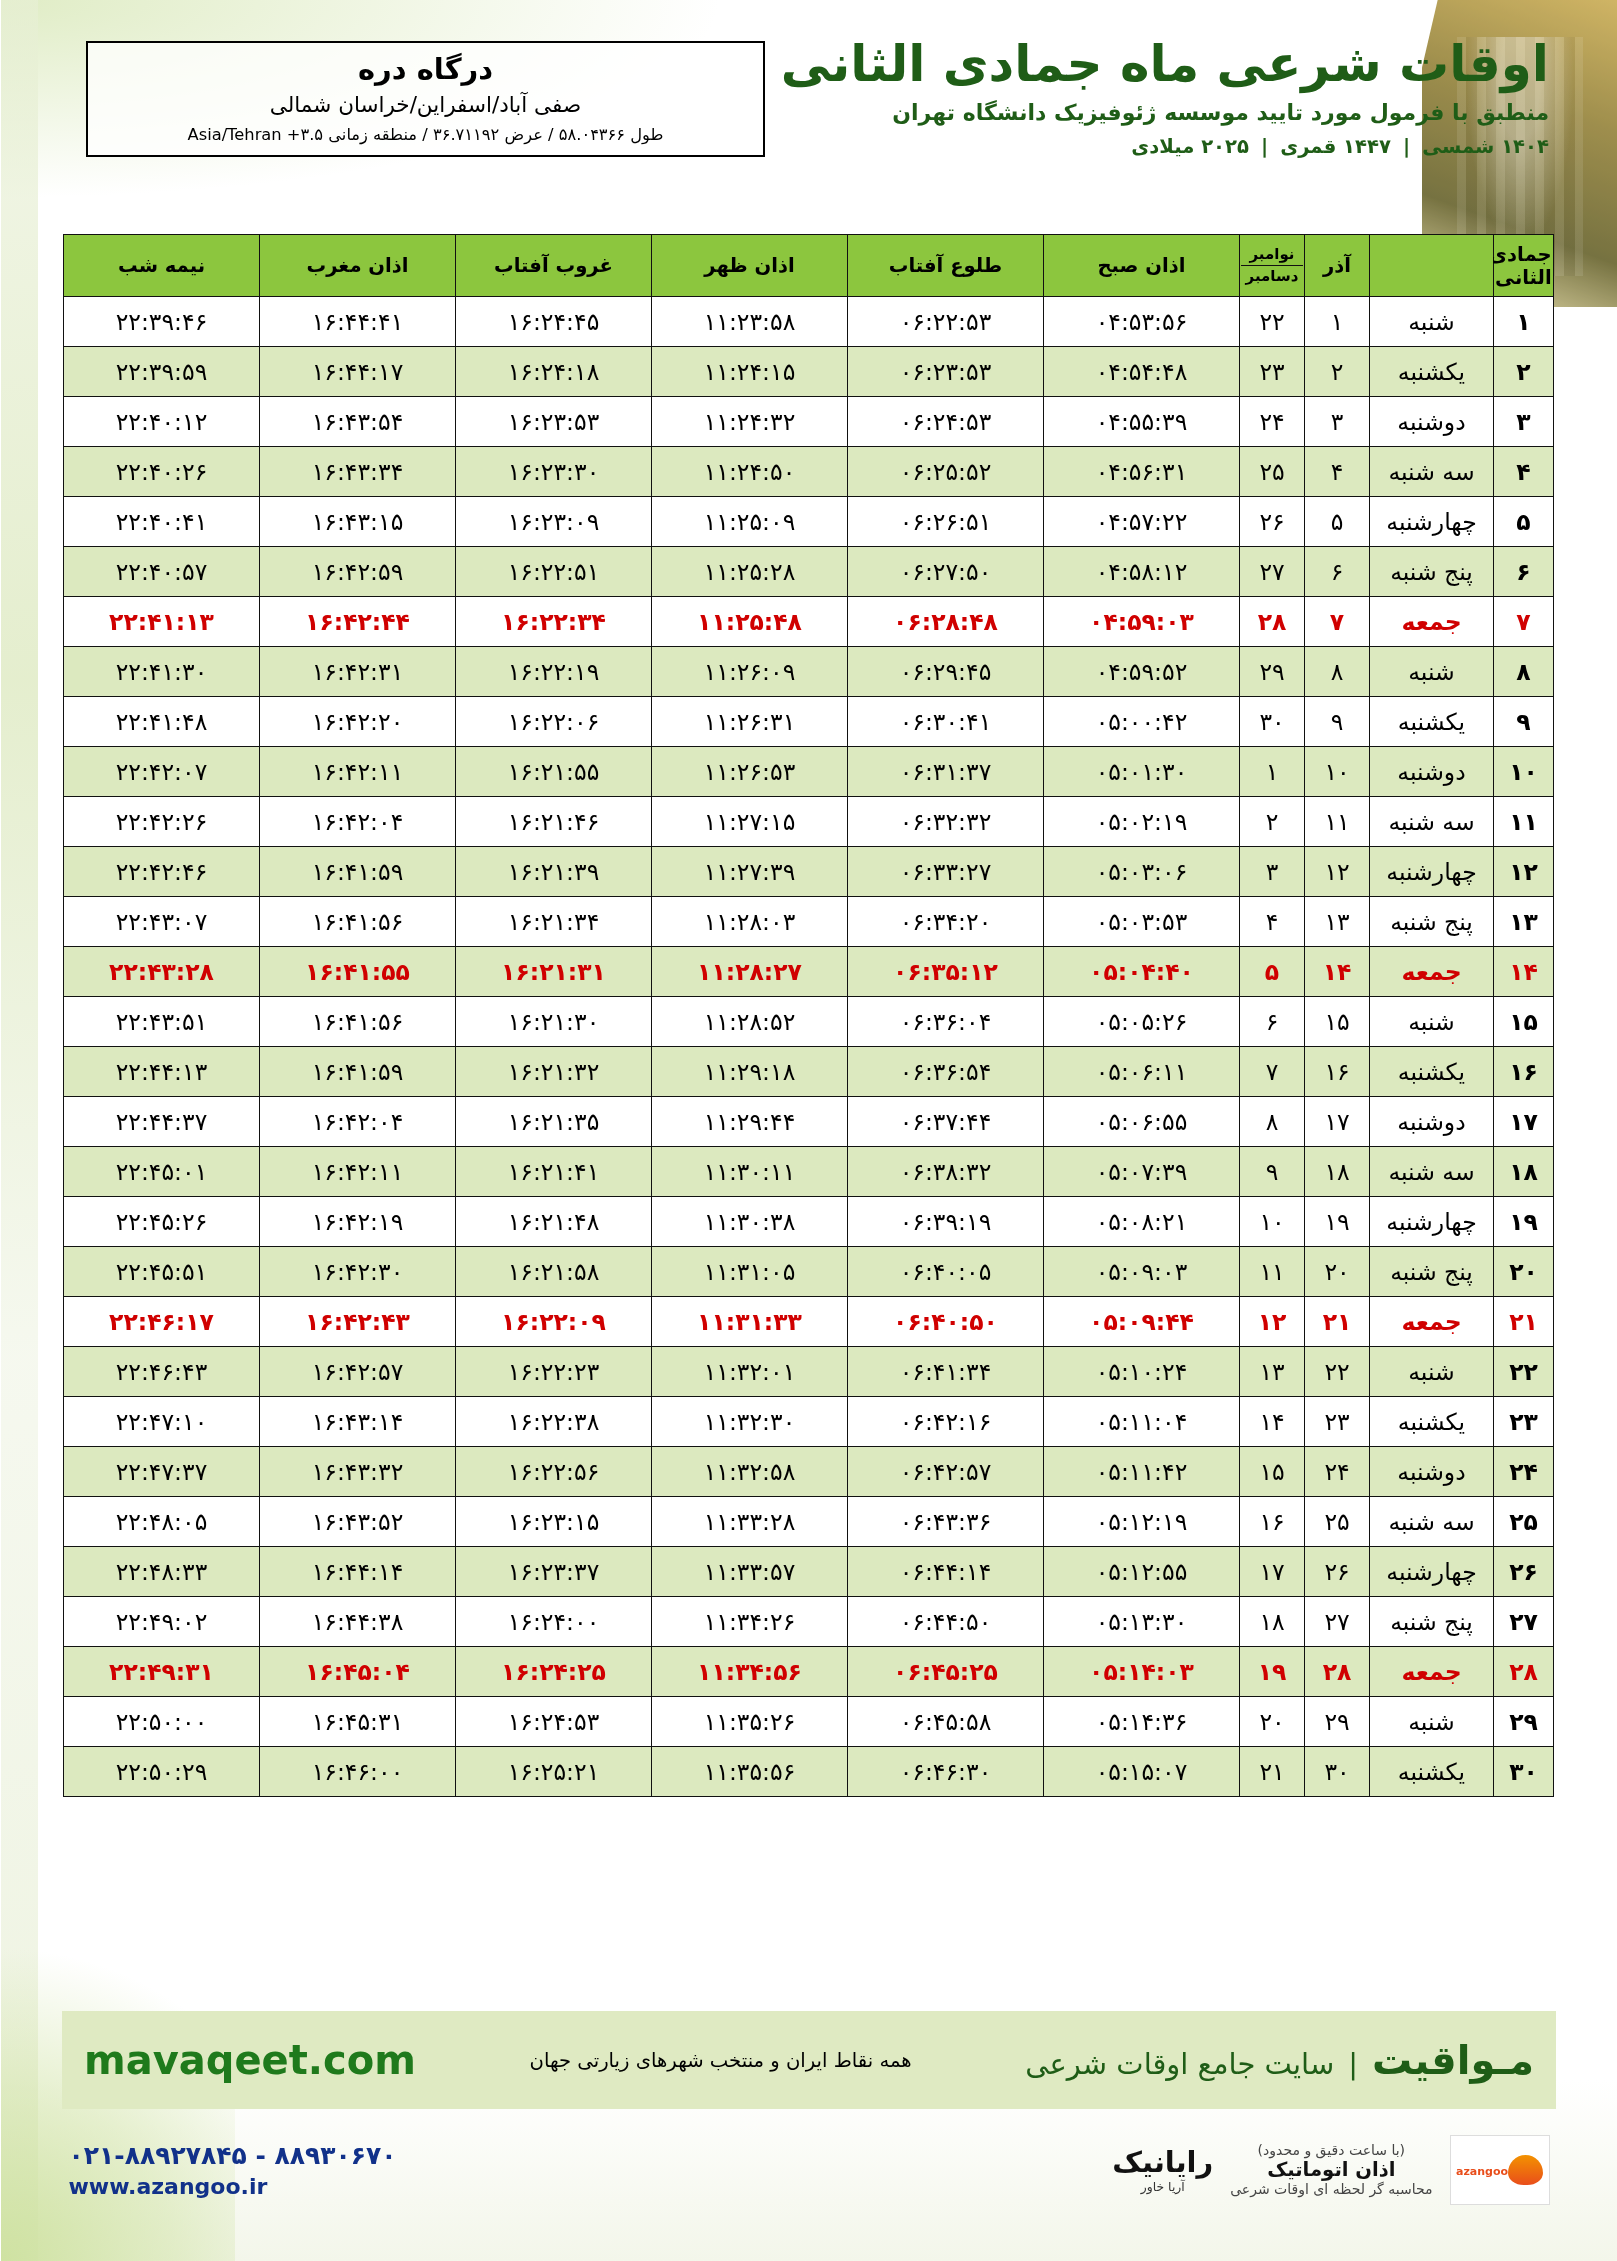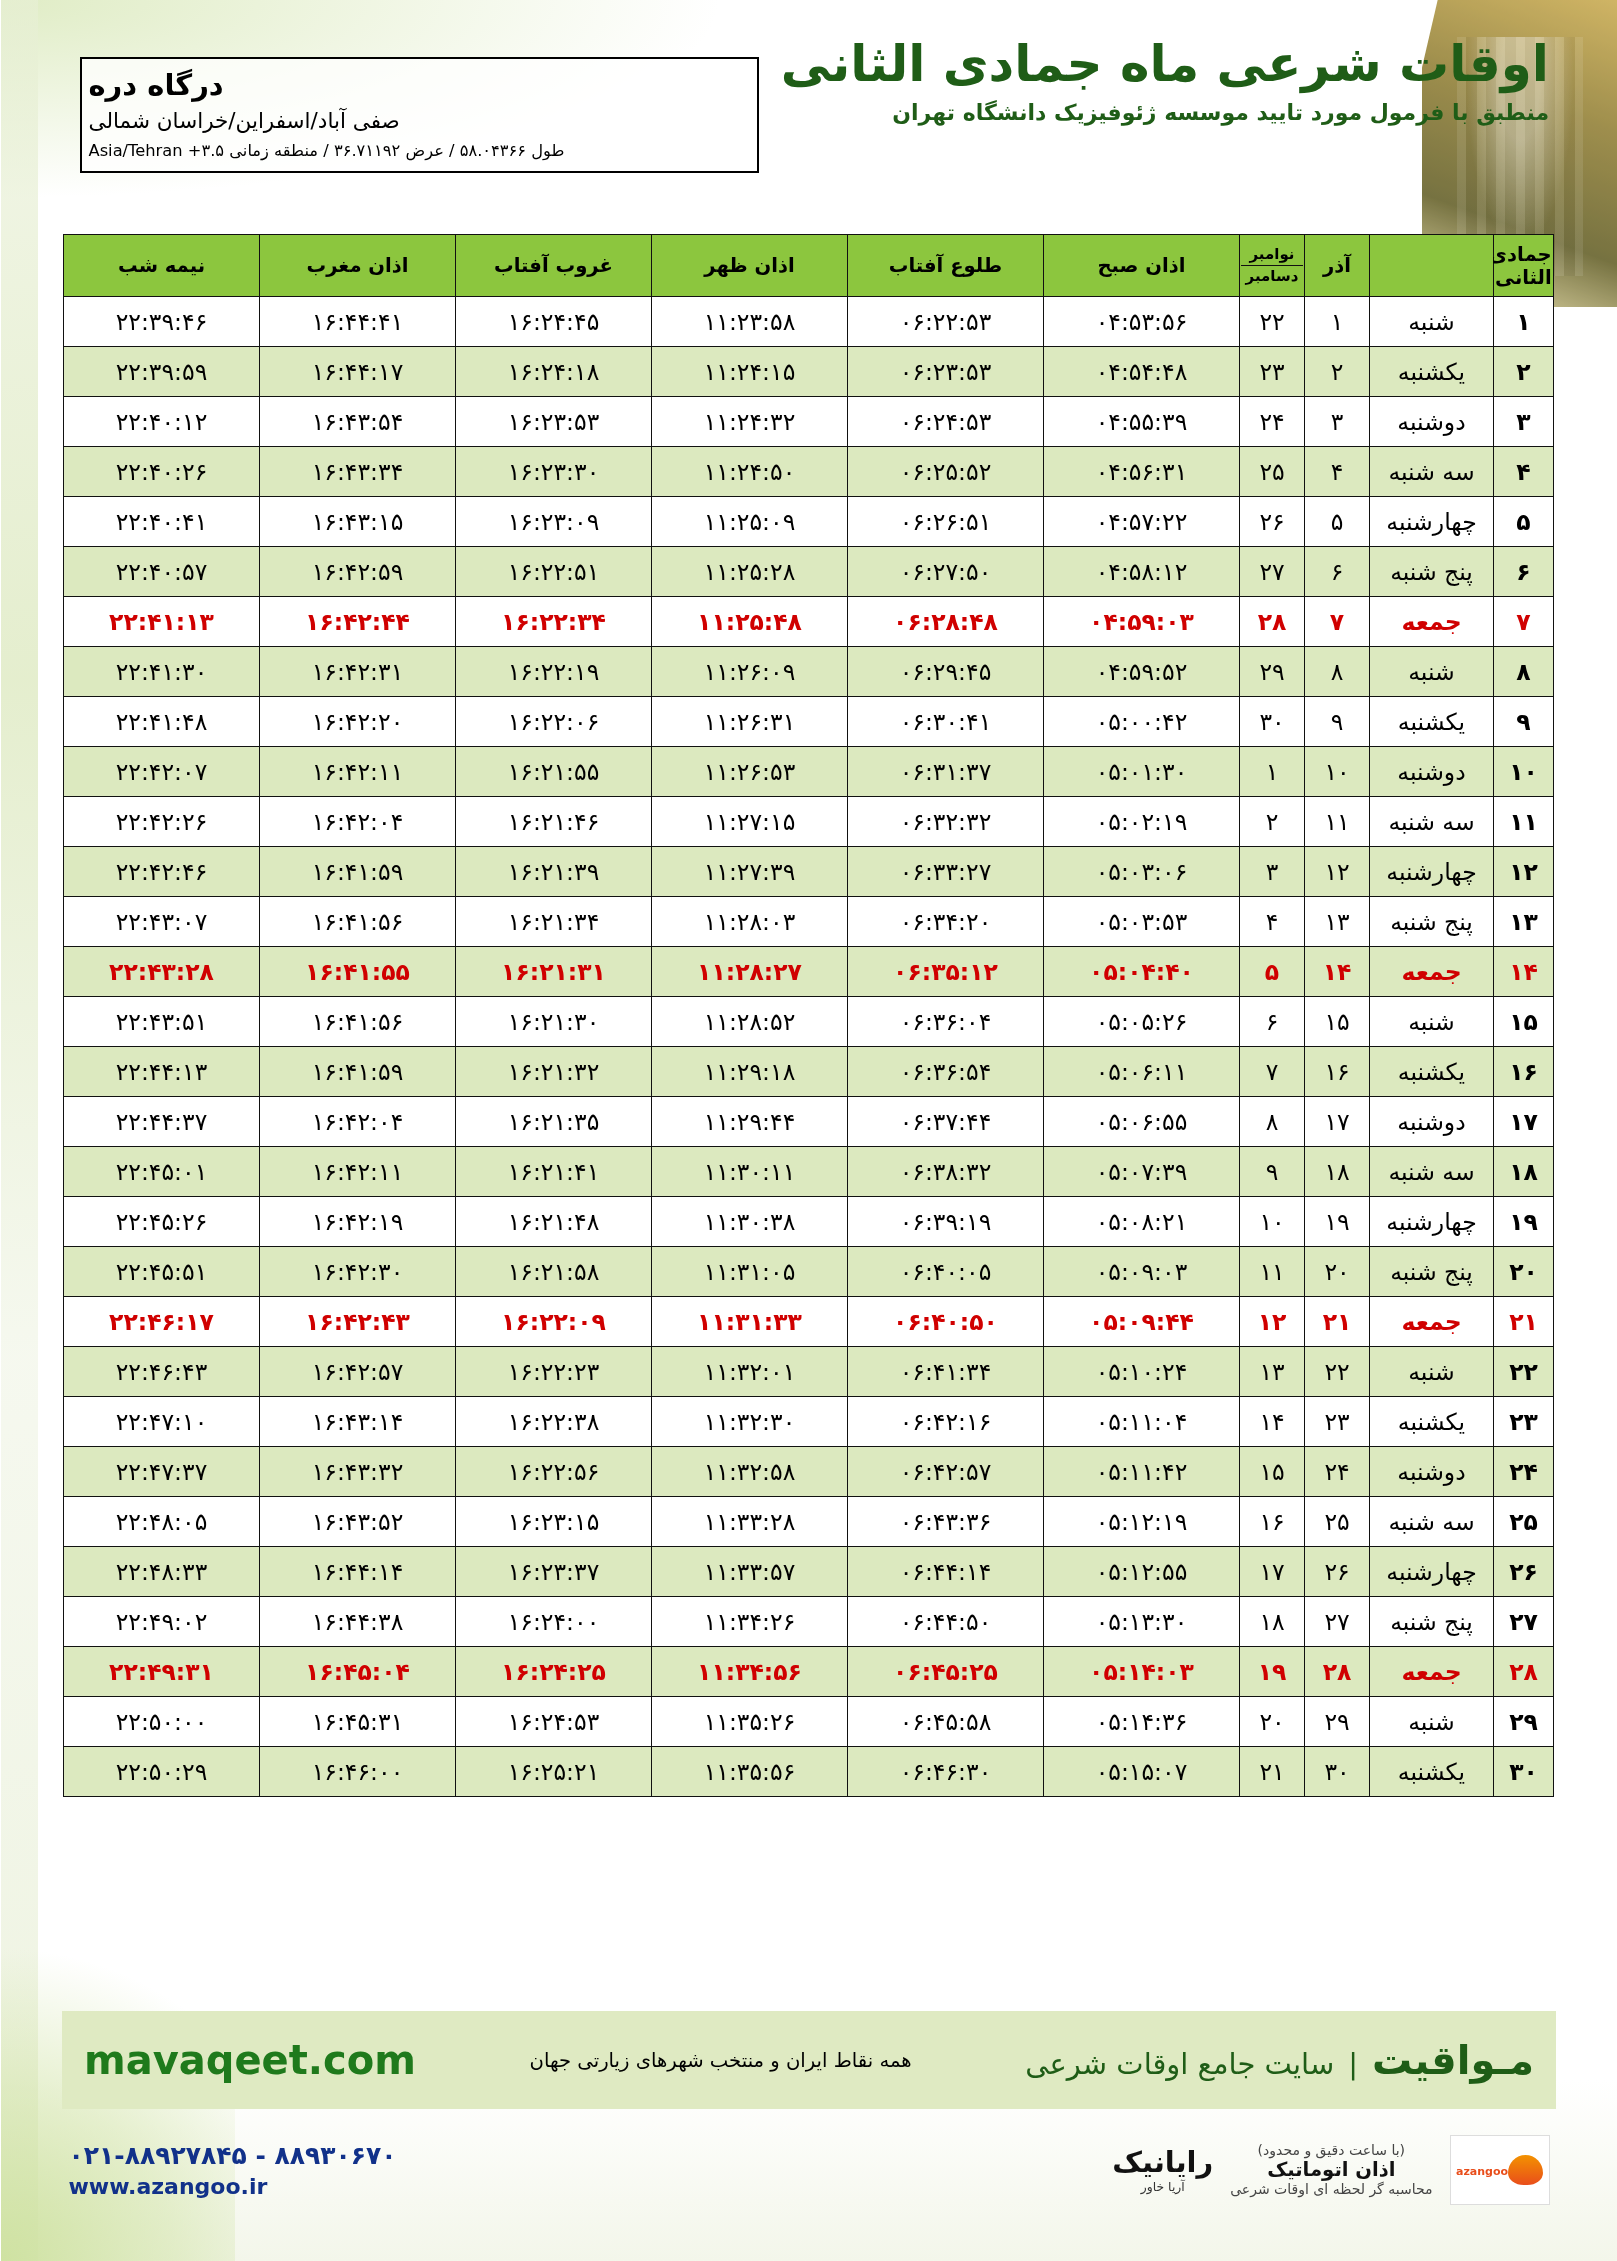--- a/index.html
+++ b/index.html
@@ -58,25 +58,24 @@
   }
   .title-sub {
     font-size: 22px; font-weight: bold; color: #1f5d17; margin-top: 7.8px;
   }
   .title-dates {
     font-size: 19.6px; color: #1f5d17; margin-top: 10.4px; font-weight: bold;
   }
   .title-dates .sep { color:#1f5d17; padding: 0 5.2px; }
 
   .loc-box {
-    position: absolute; left: 8px; top: 3.9px; width: 679px;
+    position: absolute; left: 14px; top: 3.9px; width: 679px;
     border: 2px solid #000; background: rgba(255,255,255,.75);
-    text-align: left; padding: 9px 6.5px 10.4px 6.5px; box-sizing: border-box;
+    text-align: center; padding: 9px 6.5px 10.4px 6.5px; box-sizing: border-box;
     direction: rtl;
-    margin-top: 16px;
   }
   .loc-name { font-size: 29px; font-weight: bold; color:#000; letter-spacing:0.7px;}
   .loc-sub { font-size: 21.5px; color:#000; margin-top: 6.5px; }
   .loc-coords { font-size: 16.3px; color:#000; margin-top: 7.8px; }
 
   .note {
     position: absolute; left: 0; top: 196px; width: 1109px;
     font-size: 15px; color: #000; direction: rtl; text-align: right;
   }
   .note b { color: #c00000; }
@@ -187,20 +186,27 @@
 <div class="page">
   <div class="deco-top-green"></div>
   <div class="deco-left"></div>
   <div class="deco-right"></div>
   <div class="deco-bottom-left"></div>
 
   <div class="header">
     <div class="title-block">
       <div class="title-main">اوقات شرعی ماه جمادی الثانی</div>
       <div class="title-sub">منطبق با فرمول مورد تایید موسسه ژئوفیزیک دانشگاه تهران</div>
+      <div class="title-dates">
+        <span>۱۴۰۴ شمسی</span>
+        <span class="sep">|</span>
+        <span>۱۴۴۷ قمری</span>
+        <span class="sep">|</span>
+        <span>۲۰۲۵ میلادی</span>
+      </div>
     </div>
 
     <div class="loc-box">
       <div class="loc-name">درگاه دره</div>
       <div class="loc-sub">صفی آباد/اسفراین/خراسان شمالی</div>
       <div class="loc-coords">طول ۵۸.۰۴۳۶۶ / عرض ۳۶.۷۱۱۹۲ / منطقه زمانی ۳.۵+ Asia/Tehran</div>
     </div>
 
     <div class="note">
       <b>توجه:</b>

